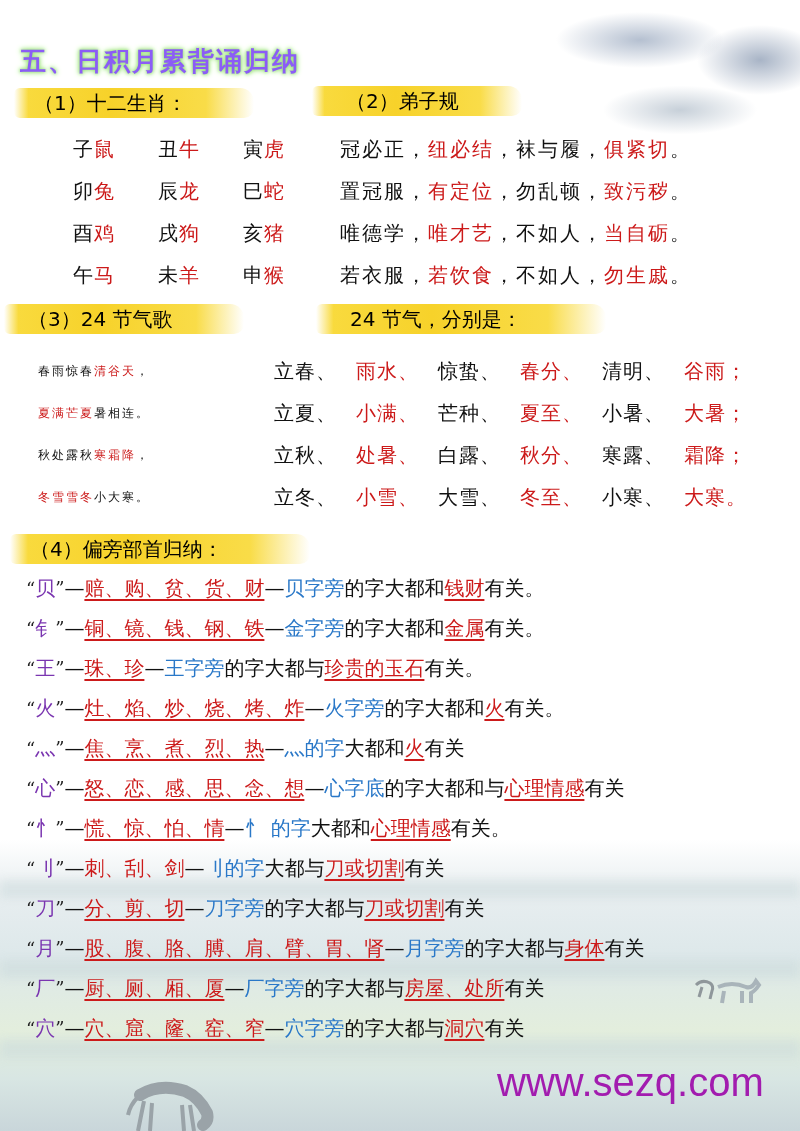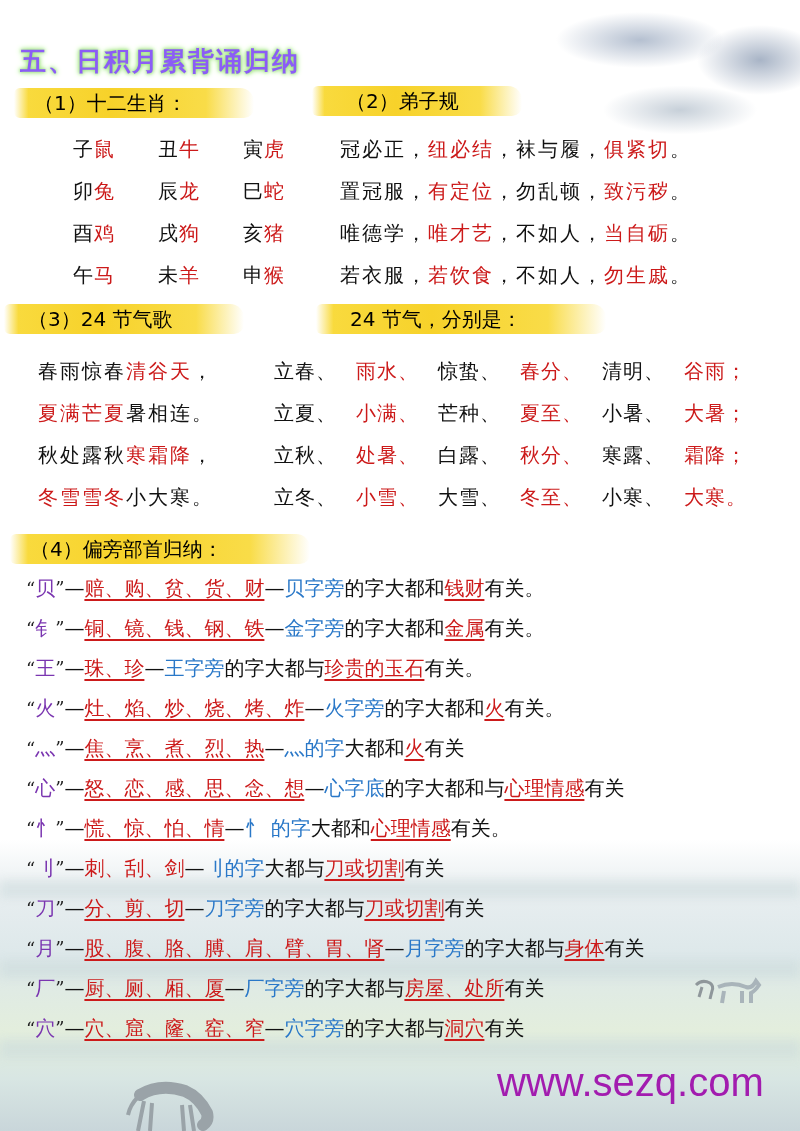--- a/index.html
+++ b/index.html
@@ -46,21 +46,21 @@
   .zodiac { position:absolute; left:42px; top:128px;margin-left:31px; }
   .zodiac .row { display:flex; height:42px; align-items:center; }
   .zodiac .cell { width:85px; font-size:20px; letter-spacing:1px; }
   .red { color:#cc1a1a; }
   .blue { color:#2a78c8; }
 
   .dizigui { position:absolute; left:340px; top:128px; }
   .dizigui .row { height:42px; display:flex; align-items:center; font-size:20px; letter-spacing:2px;text-align:right; }
 
   .solar-song { position:absolute; left:38px; top:350px; }
-  .solar-song .row { height:42px; display:flex; align-items:center; font-size:20px; letter-spacing:2px; }
+  .solar-song .row { height:42px; display:flex; align-items:center; font-size:12px; letter-spacing:2px; }
 
   .solar-list { position:absolute; left:268px; top:350px;margin-left:6px; }
   .solar-list .row { height:42px; display:flex; align-items:center; font-size:20px; }
   .solar-list .term { width:82px; letter-spacing:1px; }
 
   .radicals { position:absolute; left:26px; top:568px; }
   .radicals .row { height:40px; display:flex; align-items:center; font-size:20px; white-space:nowrap; }
   .radicals .q { color:#222; font-size:18px; }
   .radicals .rad { color:#7a35b0; }
   .radicals .dash { color:#111; }

